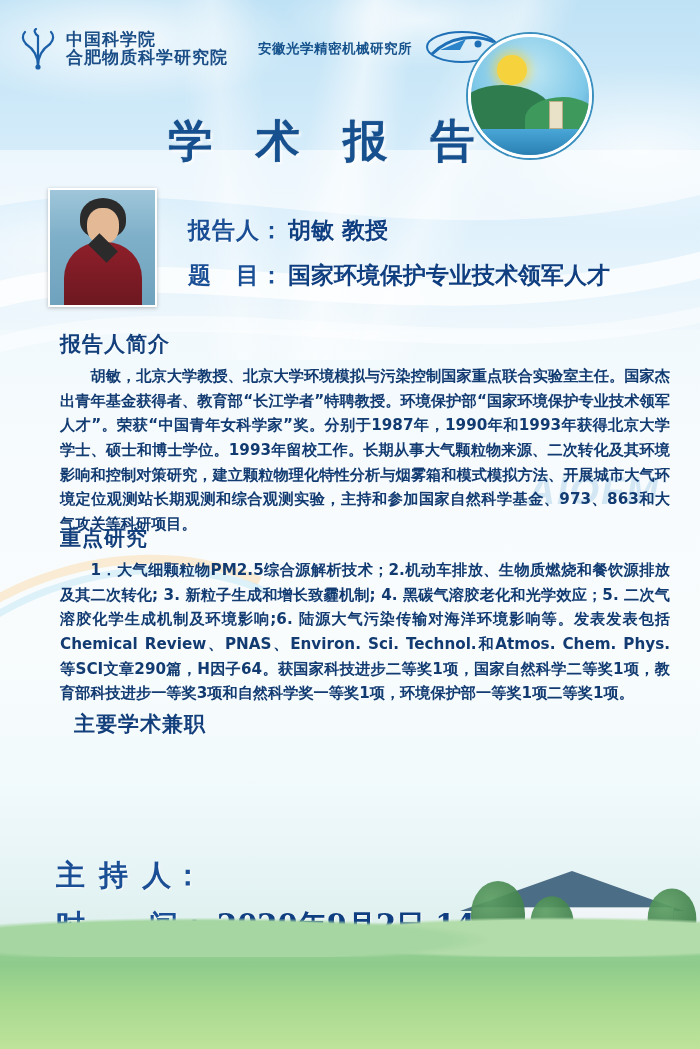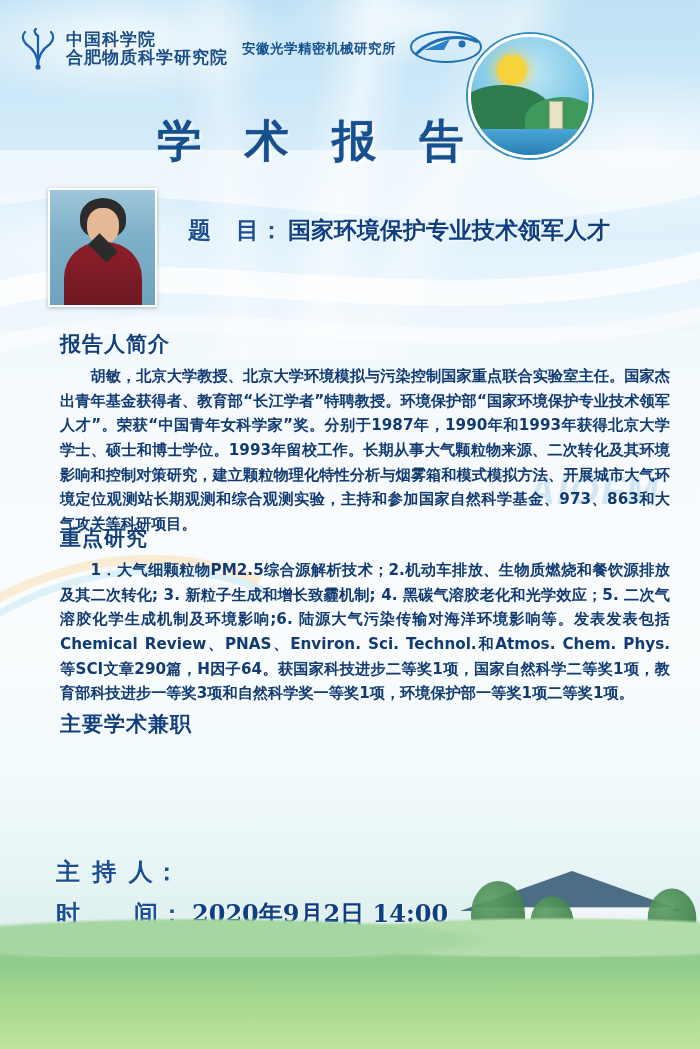--- a/index.html
+++ b/index.html
@@ -192,21 +192,21 @@
     color: #1b4e87;
     font-weight: bold;
     font-size: 17px;
     letter-spacing: 1px;
   }
   .inst-text {
     font-size: 13.5px;
     color: #16528c;
     font-weight: bold;
     letter-spacing: 0.5px;
-    margin-left: 6px;
+    margin-left: 22px;
     align-self: center;
   }
   .aiofm-logo {
     margin-left: 6px;
     align-self: center;
   }
 
   .round-emblem {
     position: absolute;
     right: 24px; top: 34px;
@@ -258,20 +258,21 @@
     position: absolute;
     left: 0; top: 112px;
     width: 635px;
     text-align: center;
     font-family: "DejaVu Serif", serif;
     font-weight: bold;
     font-size: 44px;
     letter-spacing: 14px;
     color: #16508f;
     text-shadow: 2px 2px 3px rgba(255,255,255,0.9), 0 0 1px #0d3f73;
+    padding-left: 11px;
   }
 
   
   .photo {
     position: absolute;
     left: 48px; top: 188px;
     width: 105px; height: 115px;
     border: 2px solid #ffffff;
     box-shadow: 0 1px 4px rgba(0,0,0,0.25);
     background: linear-gradient(to bottom, #9fc6da 0%, #7fb0c9 40%, #6fa2bd 100%);
@@ -353,21 +354,21 @@
   
   .footer-info {
     position: absolute;
     left: 56px; top: 856px;
     color: #1a4f95;
   }
   .fi-row {
     display: flex;
     align-items: flex-start;
     margin-bottom: 10px;
-    font-size: 24px;
+    font-size: 29px;
     font-weight: bold;
     font-family: "DejaVu Serif", serif;
     color: #1b4f95;
     text-shadow: 1px 1px 2px rgba(255,255,255,0.85);
   }
   .fi-label { letter-spacing: 2px; }
   .fi-value { margin-left: 6px; color: #0f3f80; }
 
   .tagline {
     position: absolute;
@@ -446,36 +447,40 @@
 
   <div class="photo">
     <div class="hair"></div>
     <div class="face"></div>
     <div class="body"></div>
     <div class="collar"></div>
   </div>
 
   <div class="speaker-lines">
     <div class="sp-row">
+      <span class="sp-label">报告人：</span>
+      <span class="sp-value">胡敏 教授</span>
+    </div>
+    <div class="sp-row">
       <span class="sp-label">题　目：</span>
       <span class="sp-value">国家环境保护专业技术领军人才</span>
     </div>
   </div>
 
   <div class="section" style="top:330px;">
     <div class="sec-head">报告人简介</div>
     <div class="sec-body">胡敏，北京大学教授、北京大学环境模拟与污染控制国家重点联合实验室主任。国家杰出青年基金获得者、教育部“长江学者”特聘教授。环境保护部“国家环境保护专业技术领军人才”。荣获“中国青年女科学家”奖。分别于1987年，1990年和1993年获得北京大学学士、硕士和博士学位。1993年留校工作。长期从事大气颗粒物来源、二次转化及其环境影响和控制对策研究，建立颗粒物理化特性分析与烟雾箱和模式模拟方法、开展城市大气环境定位观测站长期观测和综合观测实验，主持和参加国家自然科学基金、973、863和大气攻关等科研项目。</div>
   </div>
 
   <div class="section" style="top:524px;">
     <div class="sec-head">重点研究</div>
     <div class="sec-body">1．大气细颗粒物PM2.5综合源解析技术；2.机动车排放、生物质燃烧和餐饮源排放及其二次转化; 3. 新粒子生成和增长致霾机制; 4. 黑碳气溶胶老化和光学效应；5. 二次气溶胶化学生成机制及环境影响;6. 陆源大气污染传输对海洋环境影响等。发表发表包括Chemical Review、PNAS、Environ. Sci. Technol.和Atmos. Chem. Phys. 等SCI文章290篇，H因子64。获国家科技进步二等奖1项，国家自然科学二等奖1项，教育部科技进步一等奖3项和自然科学奖一等奖1项，环境保护部一等奖1项二等奖1项。</div>
   </div>
 
-  <div class="section" style="top:710px;">
+  <div class="section" style="top:710px;margin-left:14px;">
     <div class="sec-head">主要学术兼职</div>
   </div>
 
   <div class="footer-info">
     <div class="fi-row">
       <span class="fi-label">主 持 人：</span>
     </div>
     <div class="fi-row">
       <span class="fi-label">时　　间：</span>
       <span class="fi-value">2020年9月2日 14:00</span>

